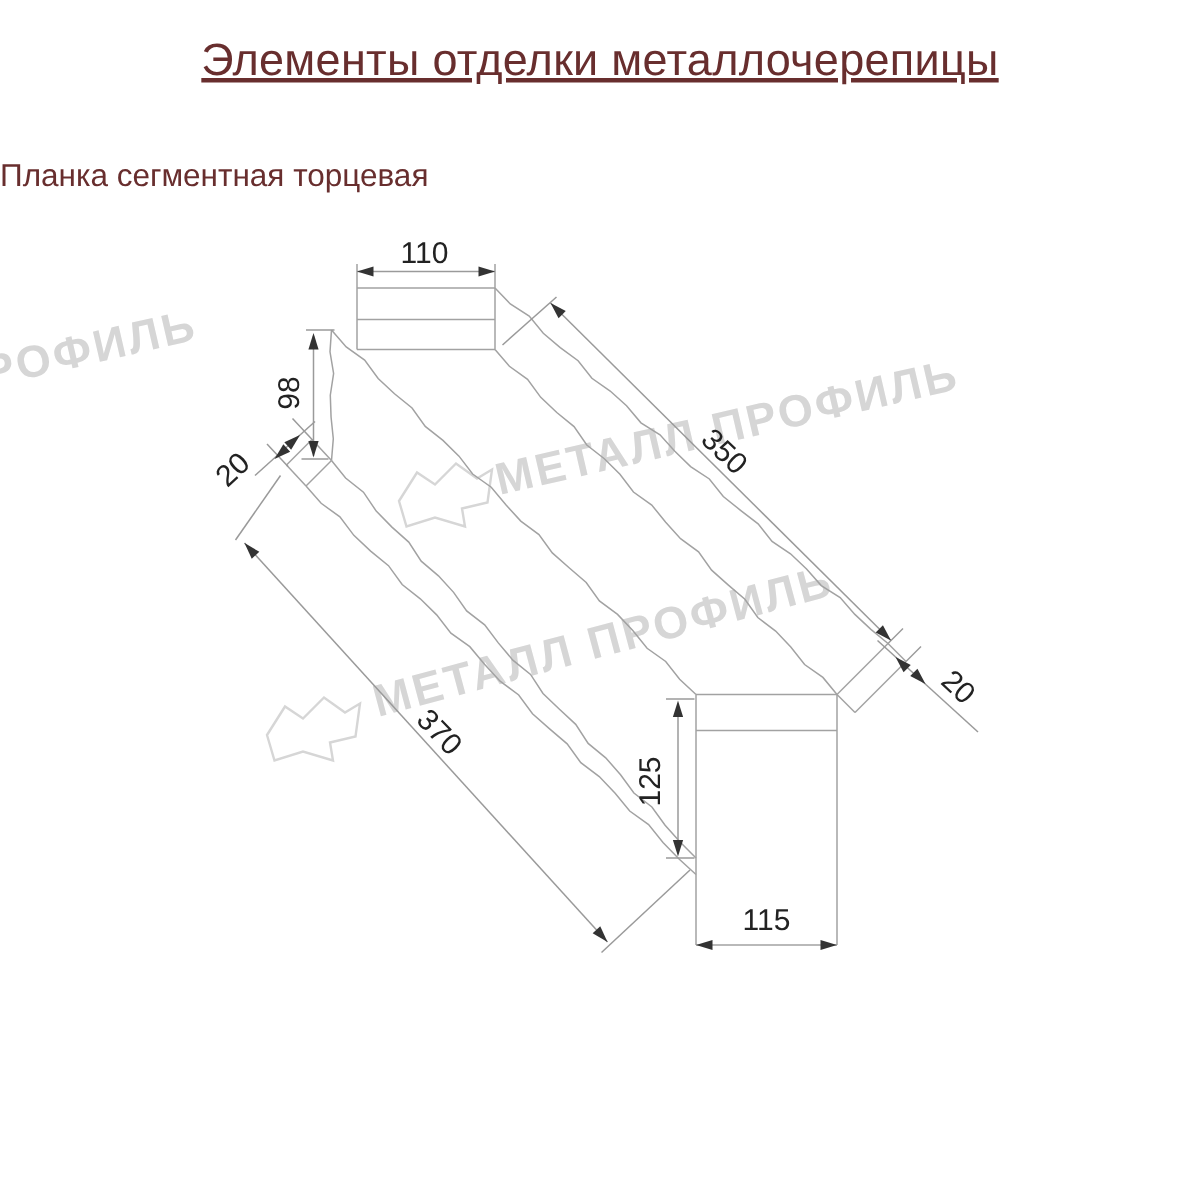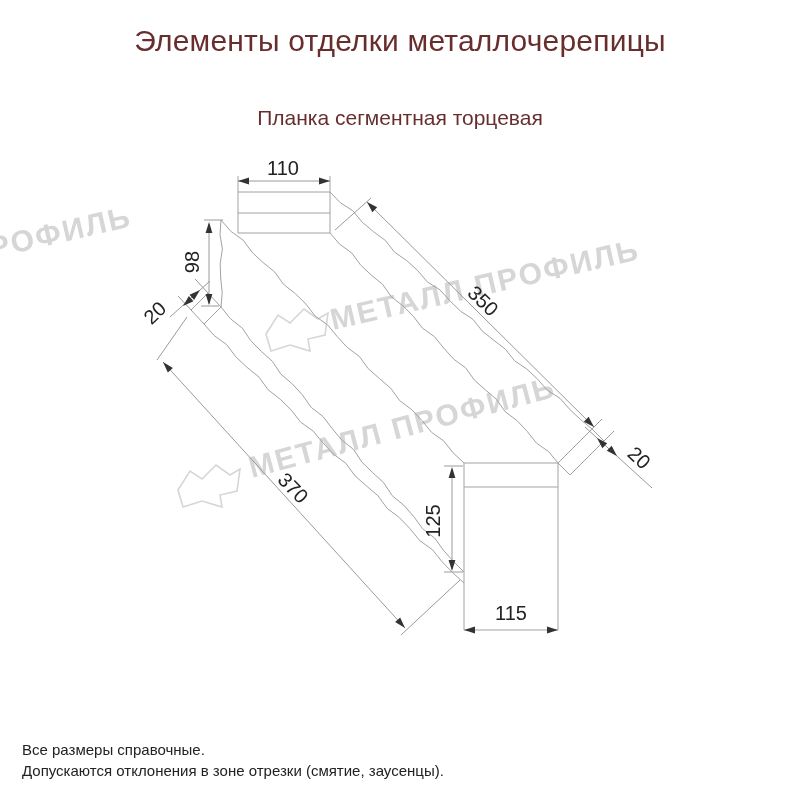--- a/index.html
+++ b/index.html
@@ -1,30 +1,30 @@
 <!DOCTYPE html>
 <html><head>
 <meta charset="utf-8">
 <style>
   html,body{margin:0;padding:0;background:#ffffff;}
   #page{position:relative;width:800px;height:800px;background:#ffffff;overflow:hidden;
         font-family:"Liberation Sans", sans-serif;}
   .title{position:absolute;top:24px;left:0;width:800px;text-align:center;
          font-size:30px;font-weight:500;letter-spacing:0.2px;}
-  .subtitle{position:absolute;top:105px;left:0;width:800px;text-align:center;
+  .subtitle{position:absolute;top:105px;left:0;width:800px;text-align:left;
             font-size:21px;font-weight:500;line-height:25px;}
   .notes{position:absolute;left:22px;top:739px;font-size:15px;line-height:21px;color:#222;}
   svg{position:absolute;left:0;top:0;}
   .note-line{white-space:nowrap;}
 </style>
 </head>
 <body>
 
 <div id="page">
-  <div class="title" style="color: rgb(104, 46, 46);">Элементы отделки металлочерепицы</div>
+  <div class="title" style="color: rgb(104, 46, 46); text-decoration: underline;">Элементы отделки металлочерепицы</div>
   <div class="subtitle" style="color: rgb(104, 46, 46);">
     <div>Планка сегментная торцевая</div>
   </div>
 
   <svg id="drawing" width="800" height="800" viewBox="0 0 800 800">
       <path d="M2,28 L14,9 L26,17 L40,3 L54,13 L64,7 L61,29 L44,33 L46,45 L26,39 L7,45 Z" fill="none" stroke="#d6d6d6" stroke-width="1.6" transform="translate(264,306)"></path>
       <text x="333" y="330" fill="#d6d6d6" font-size="30px" font-weight="600" letter-spacing="2" transform="rotate(-13 333 330)">МЕТАЛЛ ПРОФИЛЬ</text>
       <path d="M2,28 L14,9 L26,17 L40,3 L54,13 L64,7 L61,29 L44,33 L46,45 L26,39 L7,45 Z" fill="none" stroke="#d6d6d6" stroke-width="1.6" transform="translate(176,462)"></path>
       <text x="252" y="478" fill="#d6d6d6" font-size="30px" font-weight="600" letter-spacing="2" transform="rotate(-15 252 478)">МЕТАЛЛ ПРОФИЛЬ</text>
       <text x="-175" y="297" fill="#d6d6d6" font-size="30px" font-weight="600" letter-spacing="2" transform="rotate(-13 -175 297)">МЕТАЛЛ ПРОФИЛЬ</text>
@@ -89,17 +89,13 @@
       <text x="283" y="170" fill="#222222" font-size="20px" text-anchor="middle" dominant-baseline="middle" transform="rotate(0 283 170)">110</text>
       <text x="194" y="262" fill="#222222" font-size="20px" text-anchor="middle" dominant-baseline="middle" transform="rotate(-90 194 262)">98</text>
       <text x="156" y="314" fill="#222222" font-size="20px" text-anchor="middle" dominant-baseline="middle" transform="rotate(-43 156 314)">20</text>
       <text x="482" y="302" fill="#222222" font-size="20px" text-anchor="middle" dominant-baseline="middle" transform="rotate(44 482 302)">350</text>
       <text x="638" y="459" fill="#222222" font-size="20px" text-anchor="middle" dominant-baseline="middle" transform="rotate(43 638 459)">20</text>
       <text x="292" y="489" fill="#222222" font-size="20px" text-anchor="middle" dominant-baseline="middle" transform="rotate(46 292 489)">370</text>
       <text x="435" y="521" fill="#222222" font-size="20px" text-anchor="middle" dominant-baseline="middle" transform="rotate(-90 435 521)">125</text>
       <text x="511" y="615" fill="#222222" font-size="20px" text-anchor="middle" dominant-baseline="middle" transform="rotate(0 511 615)">115</text>
     </svg>
 
-  <div class="notes" style="color: rgb(34, 34, 34);">
-    <div class="note-line">Все размеры справочные.</div>
-    <div class="note-line">Допускаются отклонения в зоне отрезки (смятие, заусенцы).</div>
-  </div>
 </div>
 
 </body></html>

